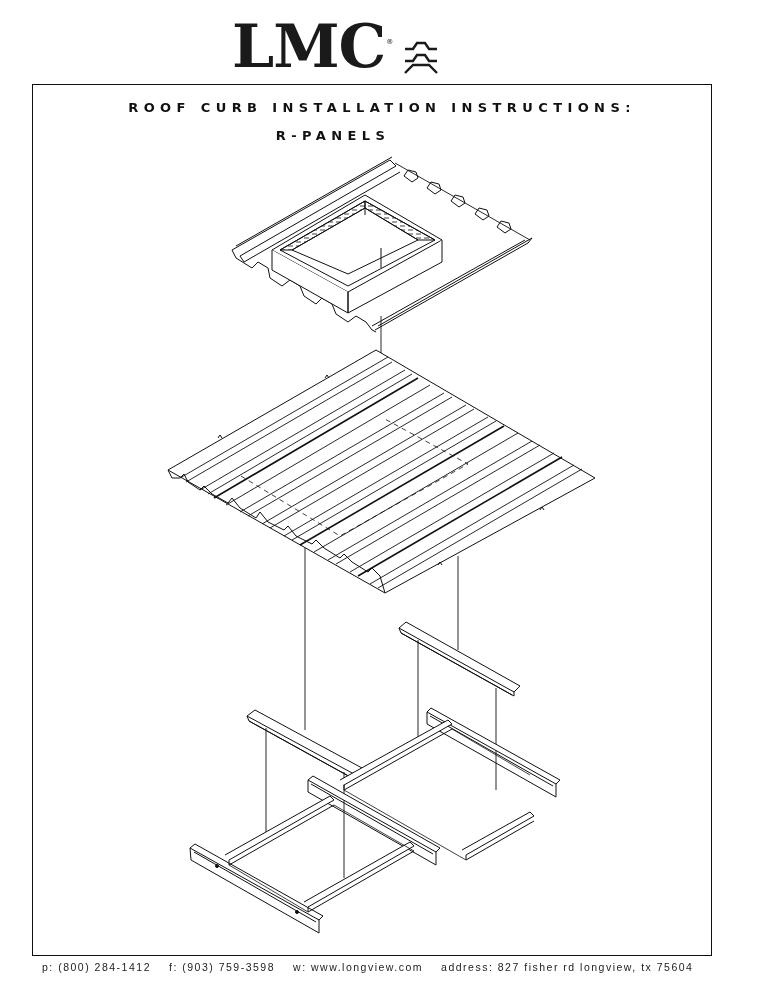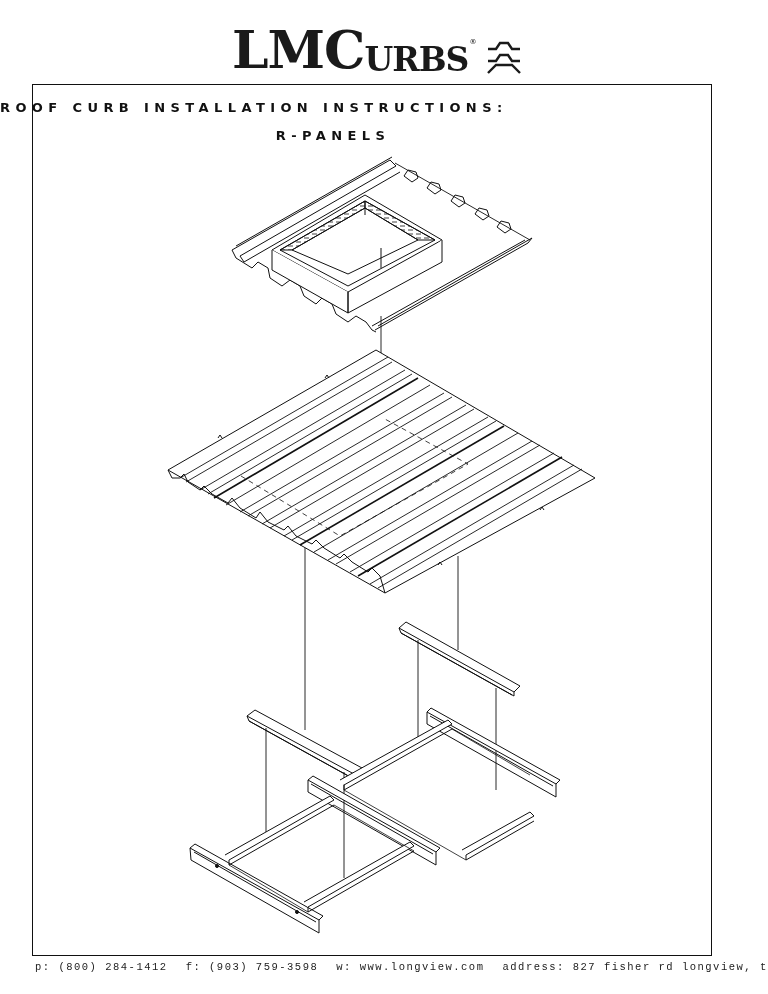--- a/index.html
+++ b/index.html
@@ -1,35 +1,34 @@
 <!DOCTYPE html>
 <html><head>
   <meta charset="utf-8">
   <style>
     html, body { margin: 0; padding: 0; background: #ffffff; }
     body { width: 768px; height: 994px; position: relative; overflow: hidden; font-family: "DejaVu Sans", sans-serif; color: #111; }
     .logo { position: absolute; left: 232px; top: 26px; height: 50px; display: flex; align-items: flex-end; }
     .logo-word { font-family: "DejaVu Serif", serif; font-weight: bold; color: #1a1a1a; line-height: 1; letter-spacing: -1px; }
-    .logo-big { font-size: 52px; }
+    .logo-big { font-size: 60px; }
     .logo-small { font-size: 33px; }
     .logo-reg { font-family: "DejaVu Sans", sans-serif; font-size: 7px; position: relative; top: -30px; margin-left: 1px; }
     .logo-mark { margin-left: 10px; position: relative; top: -2px; }
     .frame { position: absolute; left: 32px; top: 84px; width: 680px; height: 872px; border: 1px solid #111; box-sizing: border-box; }
-    .title { position: absolute; top: 100px; left: 0; width: 764px; text-align: left; font-family: "DejaVu Sans", sans-serif; font-weight: bold; font-size: 13px; letter-spacing: 5.4px; color: #111; }
+    .title { position: absolute; top: 100px; left: 0; width: 764px; text-align: center; font-family: "DejaVu Sans", sans-serif; font-weight: bold; font-size: 13px; letter-spacing: 5.4px; color: #111; }
     .subtitle { position: absolute; top: 128px; left: 0; width: 666px; text-align: center; font-family: "DejaVu Sans", sans-serif; font-weight: bold; font-size: 13px; letter-spacing: 5.4px; color: #111; }
     .drawing { position: absolute; left: 0; top: 0; width: 768px; height: 994px; }
-    .footer { position: absolute; top: 961px; left: 35px; width: 700px; font-family: Liberation Mono, monospace; font-size: 10.5px; letter-spacing: 1.5px; color: #222; white-space: nowrap; display: flex; }
+    .footer { position: absolute; top: 961px; left: 42px; width: 700px; font-family: Liberation Sans, sans-serif; font-size: 10.5px; letter-spacing: 1.5px; color: #222; white-space: nowrap; display: flex; }
     .footer span { margin-right: 18px; }
   </style>
 </head>
 <body>
 
 <div class="logo">
   <span class="logo-word logo-big">LMC</span>
-  <span class="logo-word logo-small">URBS</span>
   <span class="logo-reg">®</span>
   <svg class="logo-mark" width="36" height="34" viewBox="0 0 36 34">
     <g fill="none" stroke="#1a1a1a" stroke-width="2.4">
       <path d="M2 9 H10 L14 3 H22 L26 9 H34"></path>
       <path d="M2 21 H10 L14 15 H22 L26 21 H34"></path>
       <path d="M2 33 L10 25 H26 L34 33"></path>
     </g>
   </svg>
 </div>
 

